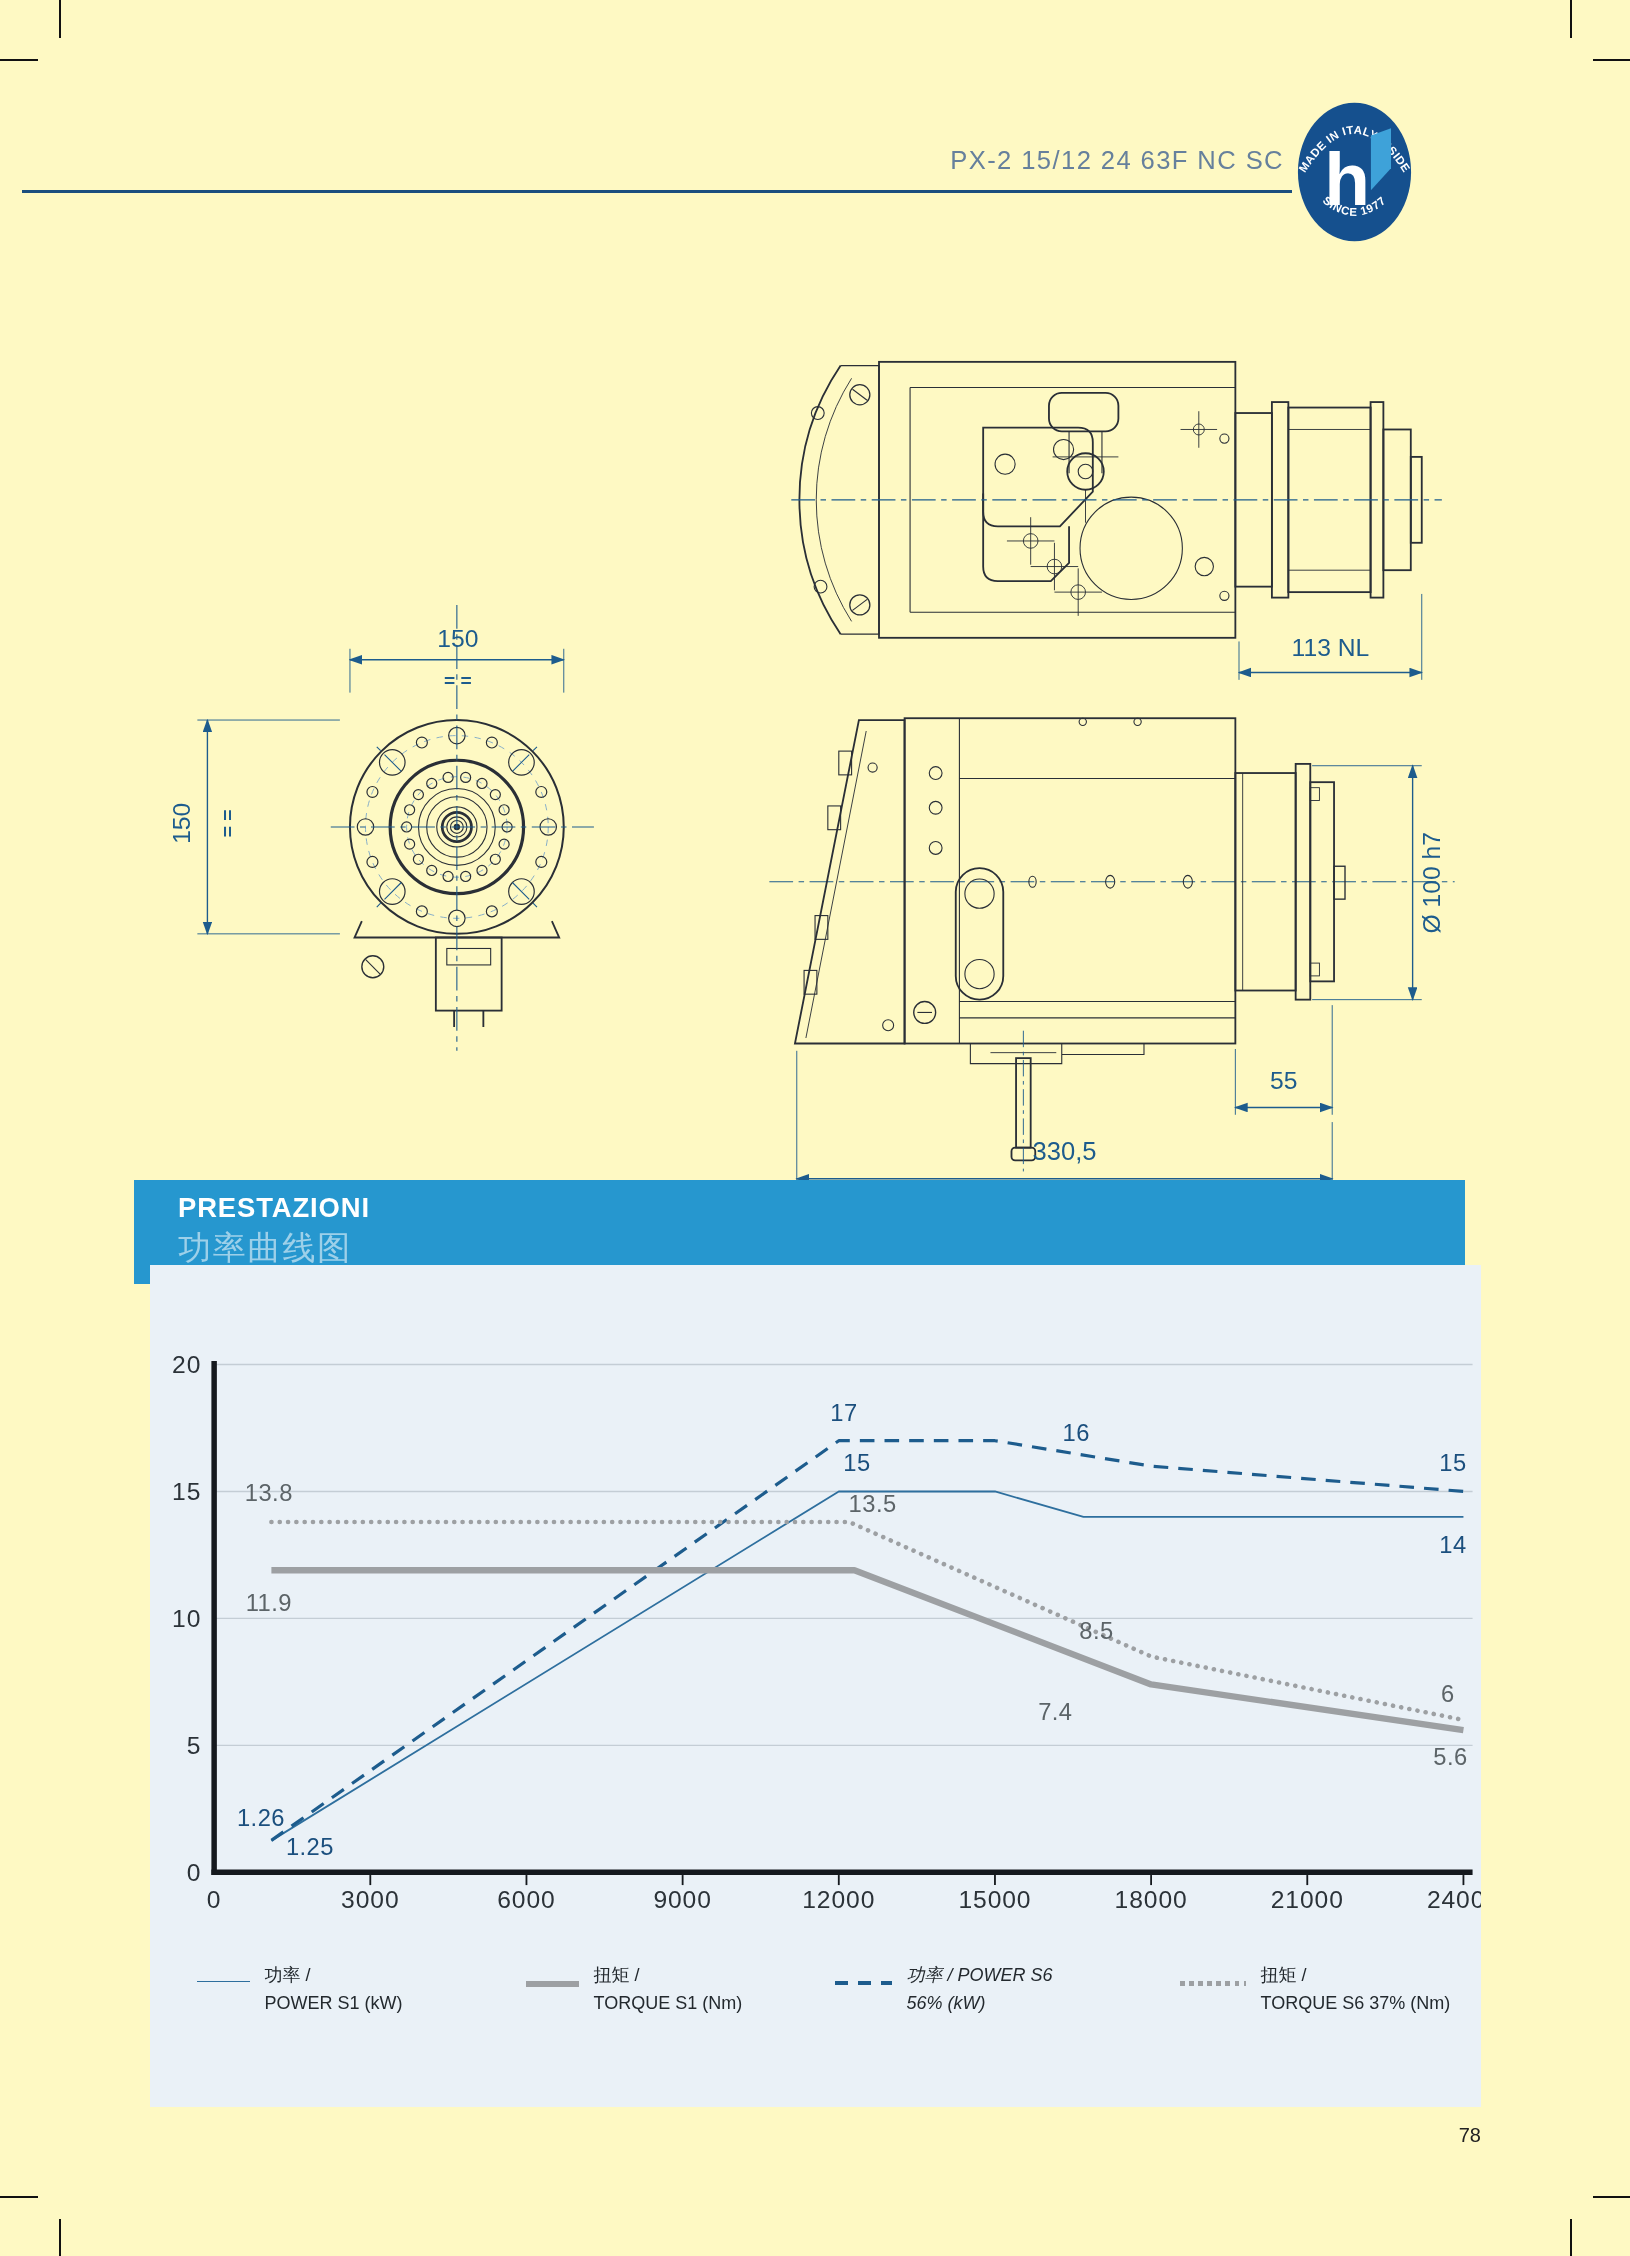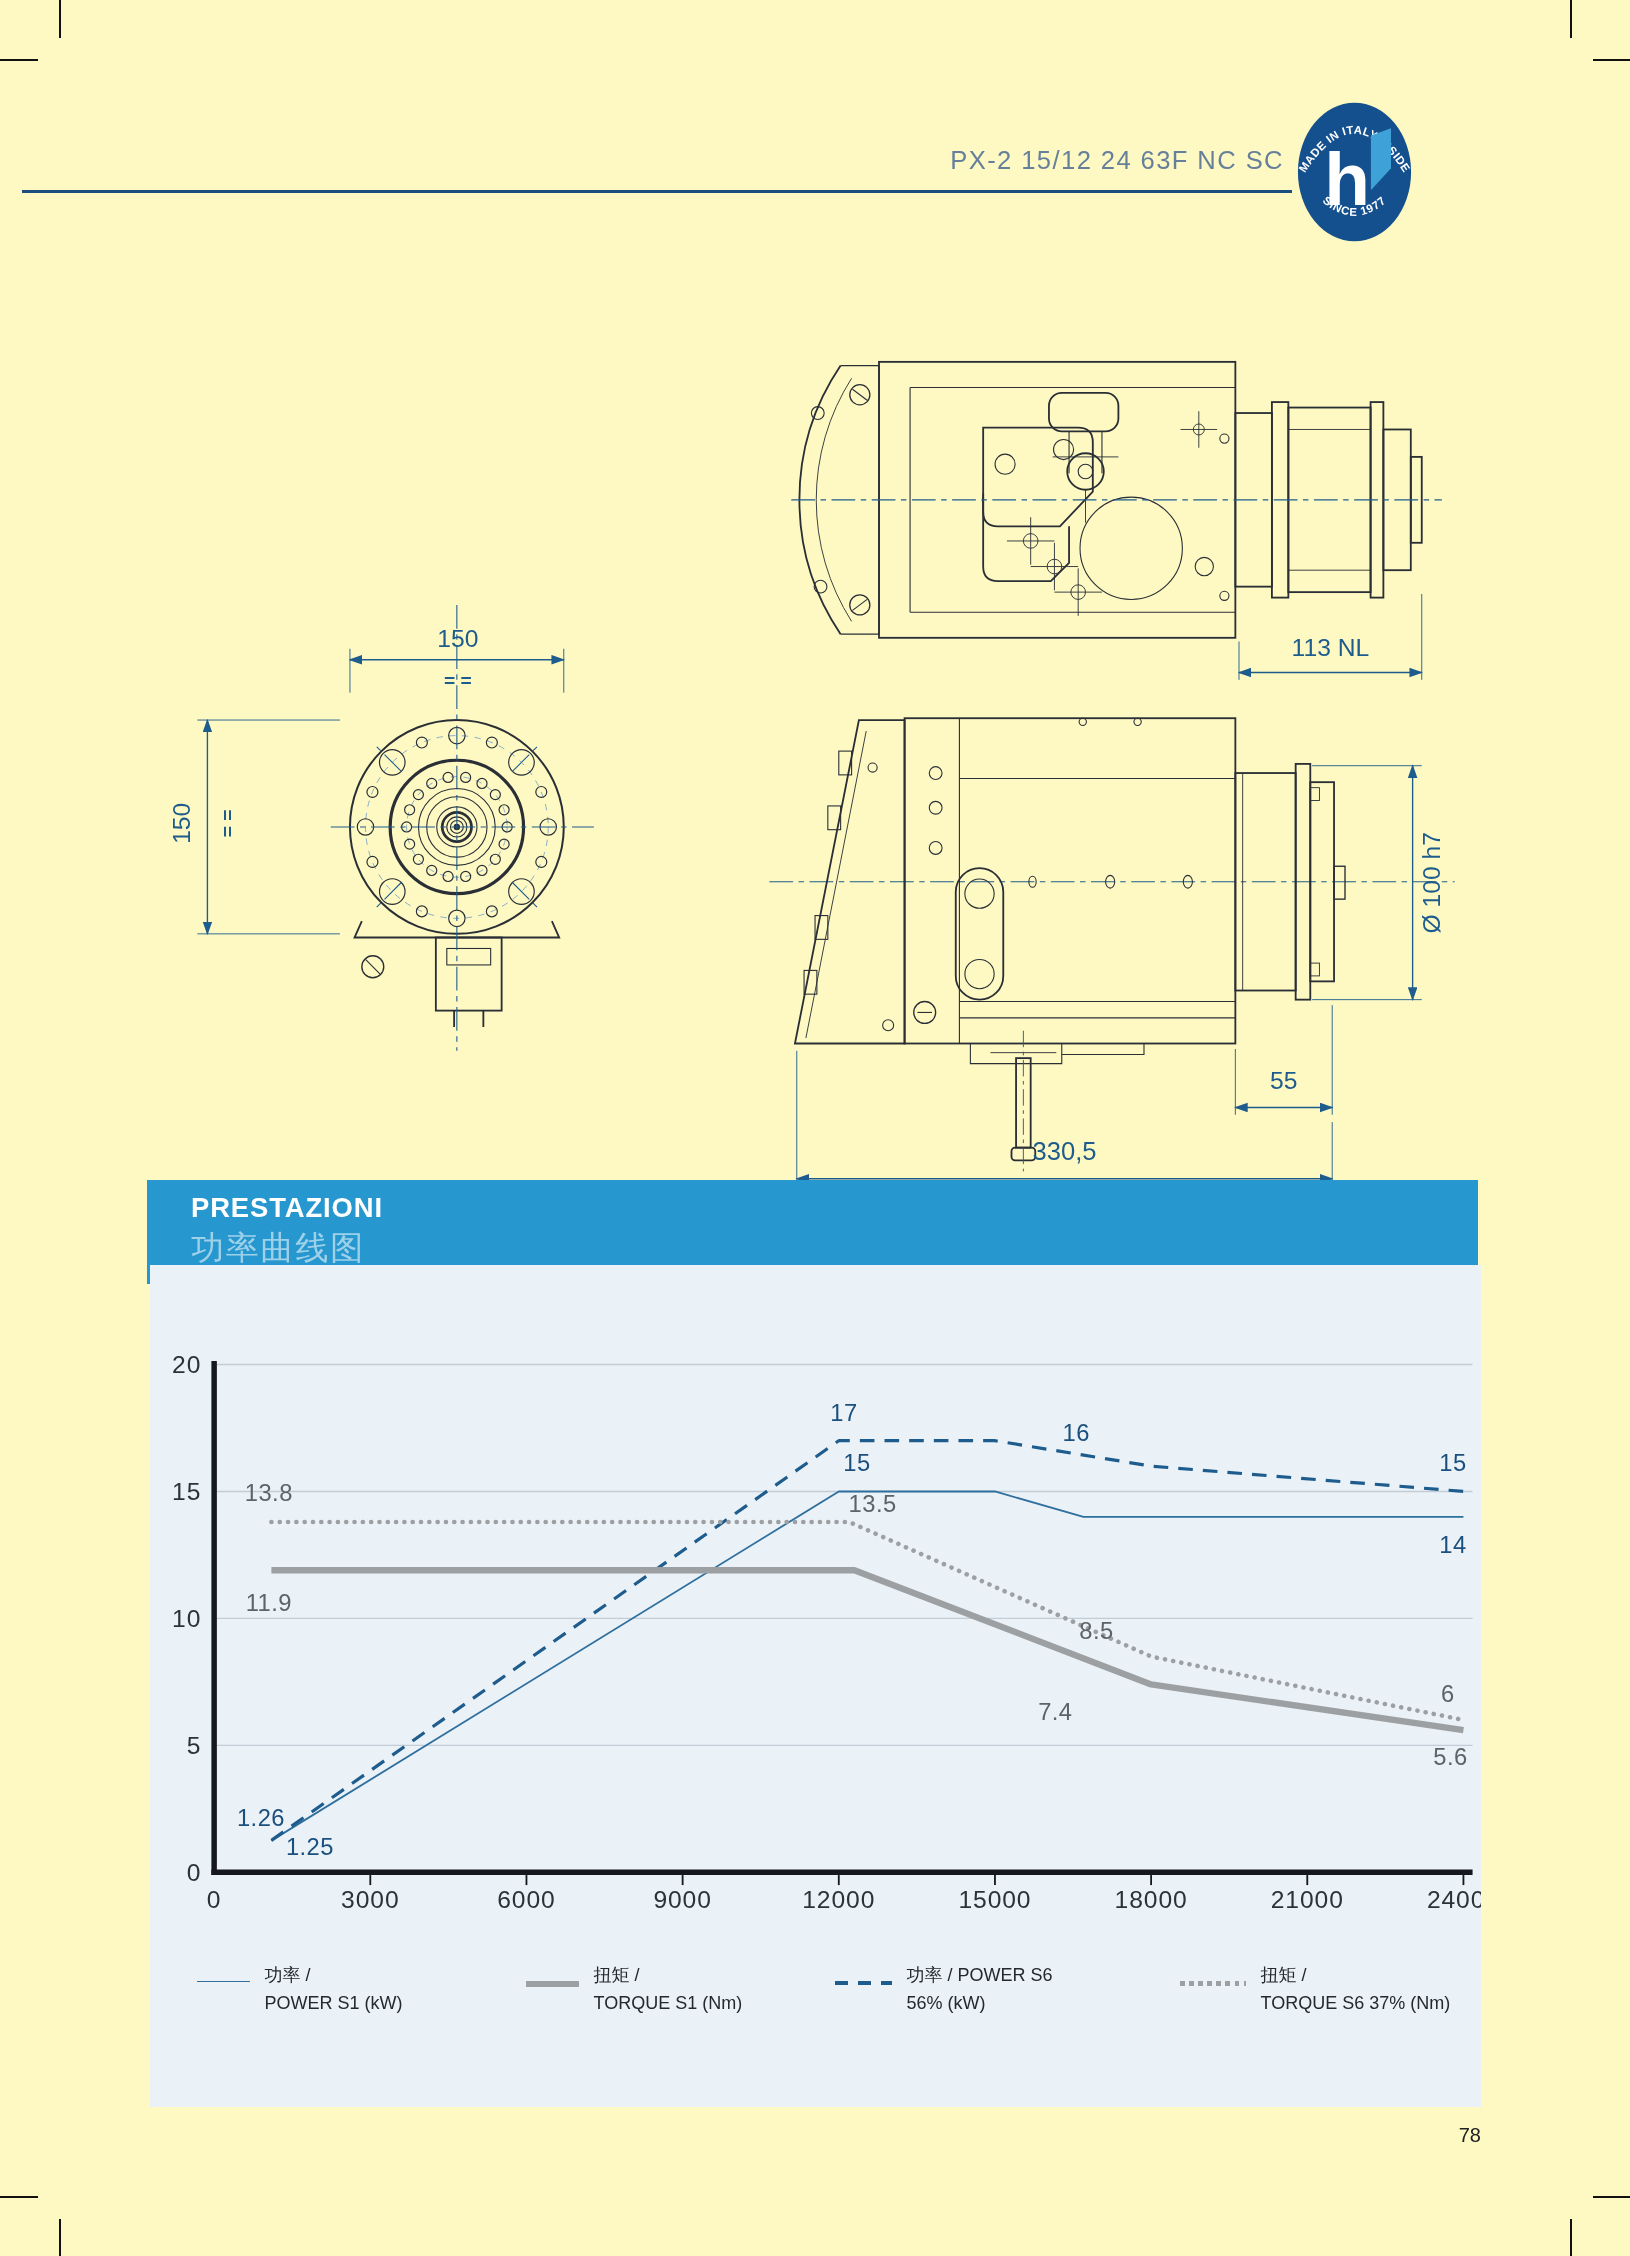--- a/index.html
+++ b/index.html
@@ -6,21 +6,21 @@
   #page{position:relative;width:1631px;height:2257px;background:#fef9c3;overflow:hidden;
         font-family:"Liberation Sans",sans-serif;}
   .abs{position:absolute;}
   
   .crop{position:absolute;background:#111;}
   
   #model-title{position:absolute;top:146px;left:0;width:1284px;text-align:right;
     font-size:25.6px;letter-spacing:1.4px;color:#66809c;}
   #header-rule{position:absolute;left:22px;top:190px;width:1270px;height:2.7px;background:#1b4e7e;}
   
-  #panel-bar{position:absolute;left:147px;top:1180px;width:1331px;height:104px;background:#2697cf;}
+  #panel-bar{position:absolute;left:134px;top:1180px;width:1331px;height:104px;background:#2697cf;}
   #panel-title{position:absolute;left:44px;top:12px;font-size:27.4px;font-weight:bold;color:#ffffff;letter-spacing:0.9px;}
   #panel-subtitle{position:absolute;left:44px;top:46px;font-size:33px;color:rgba(255,255,255,0.55);letter-spacing:1.8px;}
   #panel-body{position:absolute;left:150px;top:1265px;width:1331px;height:842px;background:#eaf1f7;}
   #chart-svg{position:absolute;left:0;top:0;}
   #chart-svg text{font-family:"Liberation Sans",sans-serif;}
   #drawings text{font-family:"Liberation Sans",sans-serif;}
   #badge-svg text{font-family:"Liberation Sans",sans-serif;}
   
   .legend-item{position:absolute;top:696px;display:flex;align-items:flex-start;}
   .sw{width:53px;margin-top:20px;margin-right:14.6px;flex:none;}
@@ -317,21 +317,21 @@
         <div>POWER S1 (kW)</div>
       </div>
     </div>
     <div class="legend-item" style="left:376px;">
       <div class="sw sw-solid-thick"></div>
       <div class="legend-text">
         <div>扭矩 /</div>
         <div>TORQUE S1 (Nm)</div>
       </div>
     </div>
-    <div class="legend-item" style="left:685px;">
+    <div class="legend-item" style="left:685px;font-style:italic;">
       <div class="sw sw-dashed"></div>
       <div class="legend-text">
         <div>功率 / POWER S6</div>
         <div>56% (kW)</div>
       </div>
     </div>
     <div class="legend-item" style="left:1030px;">
       <div class="sw sw-dotted"></div>
       <div class="legend-text">
         <div>扭矩 /</div>

